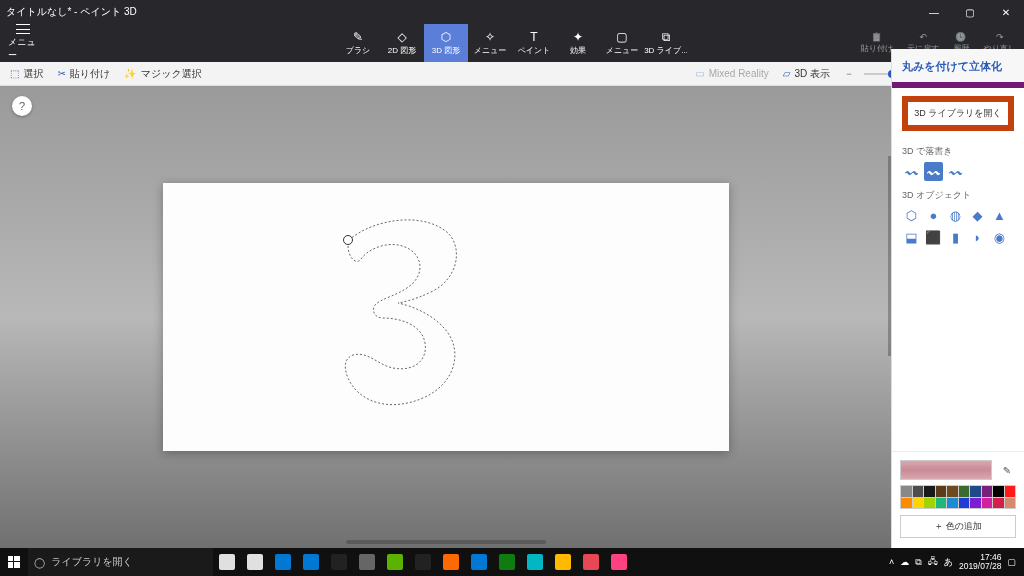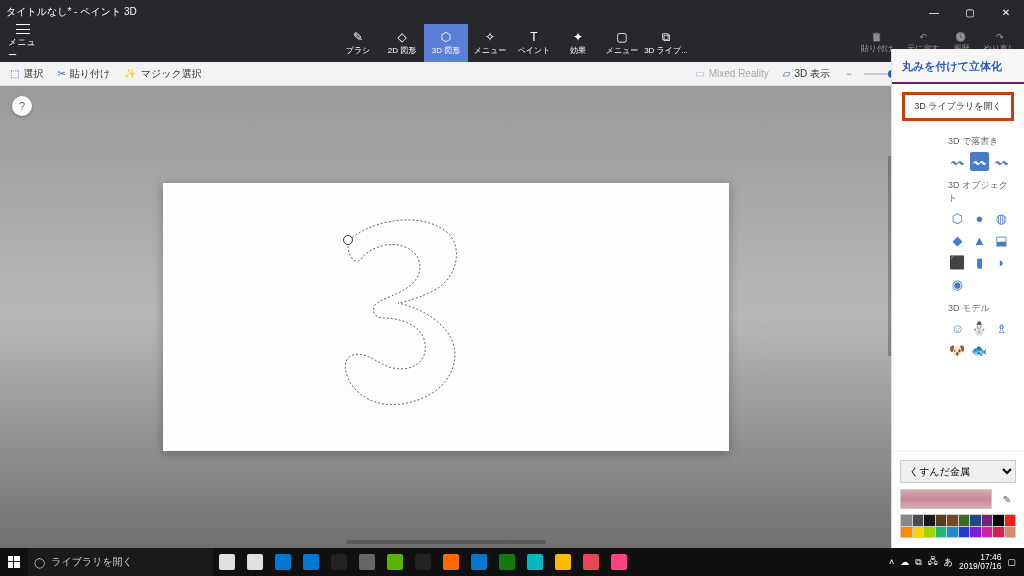--- a/index.html
+++ b/index.html
@@ -25,23 +25,23 @@
 .sub-toolbar .zoom{display:flex;align-items:center;gap:10px;}
 .sub-toolbar .track{width:80px;height:2px;background:#ccc;position:relative;}
 .sub-toolbar .thumb{position:absolute;left:30%;top:-3px;width:8px;height:8px;border-radius:50%;background:#2b5bb8;}
 .workspace{position:absolute;top:86px;left:0;right:133px;bottom:28px;background:linear-gradient(180deg,#9a9a9a 0%,#b8b8b8 50%,#707070 100%);display:flex;align-items:center;justify-content:center;overflow:hidden;}
 .help{position:absolute;left:12px;top:10px;width:20px;height:20px;background:#fff;border-radius:50%;display:flex;align-items:center;justify-content:center;color:#666;box-shadow:0 1px 3px rgba(0,0,0,.3);font-size:11px;}
 .canvas{width:566px;height:268px;background:#fdfdfd;box-shadow:0 2px 10px rgba(0,0,0,.3);position:relative;}
 .canvas svg{position:absolute;inset:0;}
 .handle{position:absolute;left:180px;top:52px;width:10px;height:10px;border:1.5px solid #333;border-radius:50%;background:#fff;}
 .scroll-ind{position:absolute;bottom:4px;left:50%;transform:translateX(-50%);width:200px;height:4px;background:rgba(0,0,0,.2);border-radius:2px;}
 .side{position:absolute;top:49px;right:0;bottom:28px;background:#fff;color:#333;display:flex;flex-direction:column;border-left:1px solid #ddd;overflow:hidden;width:133px;}
-.side h2{font-size:11px;font-weight:600;color:#2b5bb8;padding:10px 10px 8px;background:#f7f7f7;border-bottom:2px solid #701a75;}
-.side .lib-btn{margin:8px 10px;border:3px solid #c2410c;background:#fff;padding:5px 0;font-size:9px;text-align:center;cursor:pointer;}
-.side .sec{padding:6px 10px 2px;margin-left:46px;}
+.side h2{font-size:11px;font-weight:600;color:#2b5bb8;padding:10px 10px 8px;background:#f7f7f7;border-bottom:6px solid #701a75;}
+.side .lib-btn{margin:8px 10px;border:6px solid #c2410c;background:#fff;padding:5px 0;font-size:9px;text-align:center;cursor:pointer;}
+.side .sec{padding:6px 10px 2px;}
 .side .sec h3{font-size:9px;font-weight:400;color:#666;margin-bottom:4px;}
 .side .icons{display:flex;flex-wrap:wrap;gap:3px;}
 .side .ic{width:19px;height:19px;border:1px solid transparent;display:flex;align-items:center;justify-content:center;color:#4a7bc8;cursor:pointer;font-size:13px;border-radius:2px;}
 .side .ic.sel{background:#4a7bc8;color:#fff;}
 .side .bottom{margin-top:auto;padding:8px 8px 10px;border-top:1px solid #eee;}
 .side select{width:100%;border:1px solid #ccc;padding:4px;font-size:10px;margin-bottom:6px;}
 .swatch-row{display:flex;align-items:center;gap:6px;margin-bottom:5px;}
 .swatch{flex:1;height:20px;background:linear-gradient(180deg,#d9a8b0 0%,#c88a96 50%,#d9a8b0 100%);border:1px solid #ccc;}
 .eyedrop{width:18px;height:18px;display:flex;align-items:center;justify-content:center;color:#555;cursor:pointer;}
 .palette{display:grid;grid-template-columns:repeat(10,1fr);gap:1px;background:#ccc;border:1px solid #ccc;}
@@ -201,32 +201,21 @@
         <div class="ic">◍</div>
         <div class="ic">◆</div>
         <div class="ic">▲</div>
         <div class="ic">⬓</div>
         <div class="ic">⬛</div>
         <div class="ic">▮</div>
         <div class="ic">◗</div>
         <div class="ic">◉</div>
       </div>
     </div>
-  <div class="sec">
-      <h3>3D モデル</h3>
-      <div class="icons" id="models">
-        <div class="ic">☺</div>
-        <div class="ic">⛄</div>
-        <div class="ic">♗</div>
-        <div class="ic">🐶</div>
-        <div class="ic">🐟</div>
-      </div>
-    </div>
   <div class="bottom">
-    <select><option>くすんだ金属</option></select>
     <div class="swatch-row">
       <div class="swatch"></div>
       <div class="eyedrop">✎</div>
     </div>
     <div class="palette" id="palette">
         <div style="background: rgb(136, 136, 136);"></div>
         <div style="background: rgb(77, 77, 77);"></div>
         <div style="background: rgb(26, 26, 26);"></div>
         <div style="background: rgb(90, 60, 26);"></div>
         <div style="background: rgb(112, 74, 31);"></div>
@@ -239,20 +228,21 @@
         <div style="background: rgb(255, 212, 0);"></div>
         <div style="background: rgb(159, 212, 0);"></div>
         <div style="background: rgb(31, 184, 122);"></div>
         <div style="background: rgb(31, 138, 212);"></div>
         <div style="background: rgb(31, 60, 212);"></div>
         <div style="background: rgb(122, 31, 212);"></div>
         <div style="background: rgb(212, 31, 159);"></div>
         <div style="background: rgb(212, 31, 77);"></div>
         <div style="background: rgb(212, 138, 107);"></div>
       </div>
+    <div class="add-color">＋ 色の追加</div>
   </div>
 </div>
 
 <div class="taskbar">
   <div class="tb-start">
     <svg viewBox="0 0 12 12">
         <rect x="0" y="0" width="5" height="5" fill="#fff"></rect>
         <rect x="6" y="0" width="6" height="5" fill="#fff"></rect>
         <rect x="0" y="6" width="5" height="6" fill="#fff"></rect>
         <rect x="6" y="6" width="6" height="6" fill="#fff"></rect>
@@ -310,17 +300,17 @@
       </div>
     </div>
   <div class="tb-tray">
     <span>˄</span>
     <span>☁</span>
     <span>⧉</span>
     <span>🖧</span>
     <span>あ</span>
     <div class="clock">
       <div>17:46</div>
-      <div>2019/07/16</div>
+      <div>2019/07/28</div>
     </div>
     <span>▢</span>
   </div>
 </div>
 
 </body></html>

